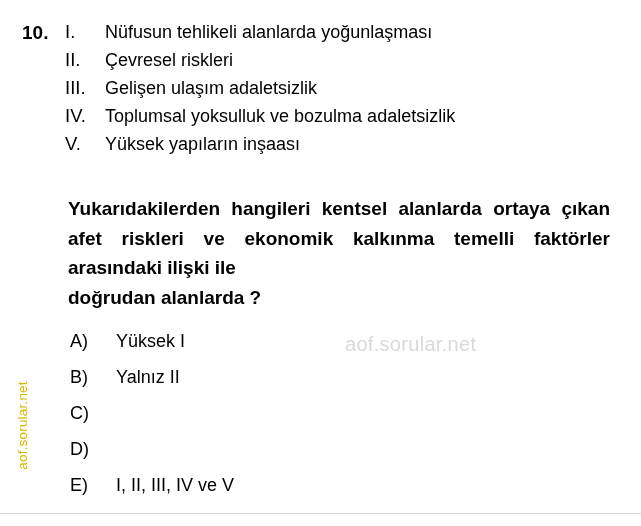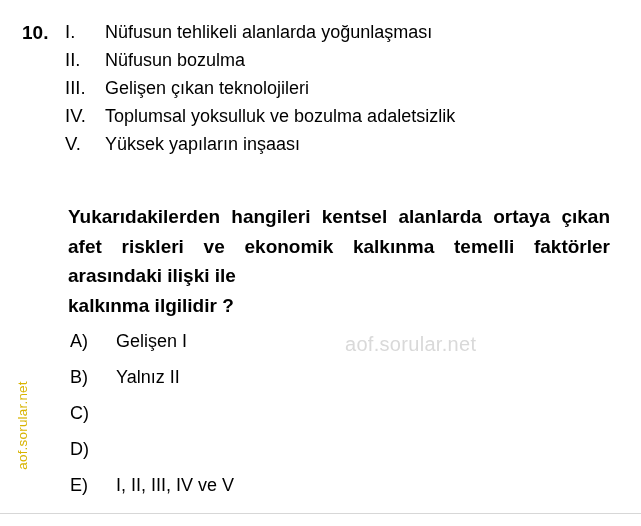--- a/index.html
+++ b/index.html
@@ -83,21 +83,20 @@
   .stem {
     position: absolute;
     left: 68px;
     top: 194px;
     width: 542px;
     font-size: 19px;
     font-weight: bold;
     line-height: 29.5px;
     text-align: justify;
     text-justify: inter-word;
-    margin-top: 8px;
   }
   .stem .last-line {
     display: block;
   }
 
   .options {
     position: absolute;
     left: 70px;
     top: 331px;
     width: 540px;
@@ -136,47 +135,47 @@
 
   <div class="q-number">10.</div>
 
   <div class="roman-list">
     <div class="roman-row">
       <span class="roman-label">I.</span>
       <span class="roman-text">Nüfusun tehlikeli alanlarda yoğunlaşması</span>
     </div>
     <div class="roman-row">
       <span class="roman-label">II.</span>
-      <span class="roman-text">Nüfusun bozulma</span>
+      <span class="roman-text">Çevresel riskleri</span>
     </div>
     <div class="roman-row">
       <span class="roman-label">III.</span>
-      <span class="roman-text">Gelişen çıkan teknolojileri</span>
+      <span class="roman-text">Gelişen ulaşım adaletsizlik</span>
     </div>
     <div class="roman-row">
       <span class="roman-label">IV.</span>
       <span class="roman-text">Toplumsal yoksulluk ve bozulma adaletsizlik</span>
     </div>
     <div class="roman-row">
       <span class="roman-label">V.</span>
       <span class="roman-text">Yüksek yapıların inşaası</span>
     </div>
   </div>
 
   <div class="stem">
     <span>Yukarıdakilerden hangileri kentsel alanlarda ortaya çıkan afet riskleri ve ekonomik kalkınma temelli faktörler arasındaki ilişki ile</span>
-    <span class="last-line">kalkınma ilgilidir ?</span>
+    <span class="last-line">doğrudan alanlarda ?</span>
   </div>
 
   <div class="center-watermark">aof.sorular.net</div>
 
   <div class="options">
     <div class="option-row">
       <span class="option-letter">A)</span>
-      <span class="option-text">Gelişen I</span>
+      <span class="option-text">Yüksek I</span>
     </div>
     <div class="option-row">
       <span class="option-letter">B)</span>
       <span class="option-text">Yalnız II</span>
     </div>
     <div class="option-row">
       <span class="option-letter">C)</span>
     </div>
     <div class="option-row">
       <span class="option-letter">D)</span>

